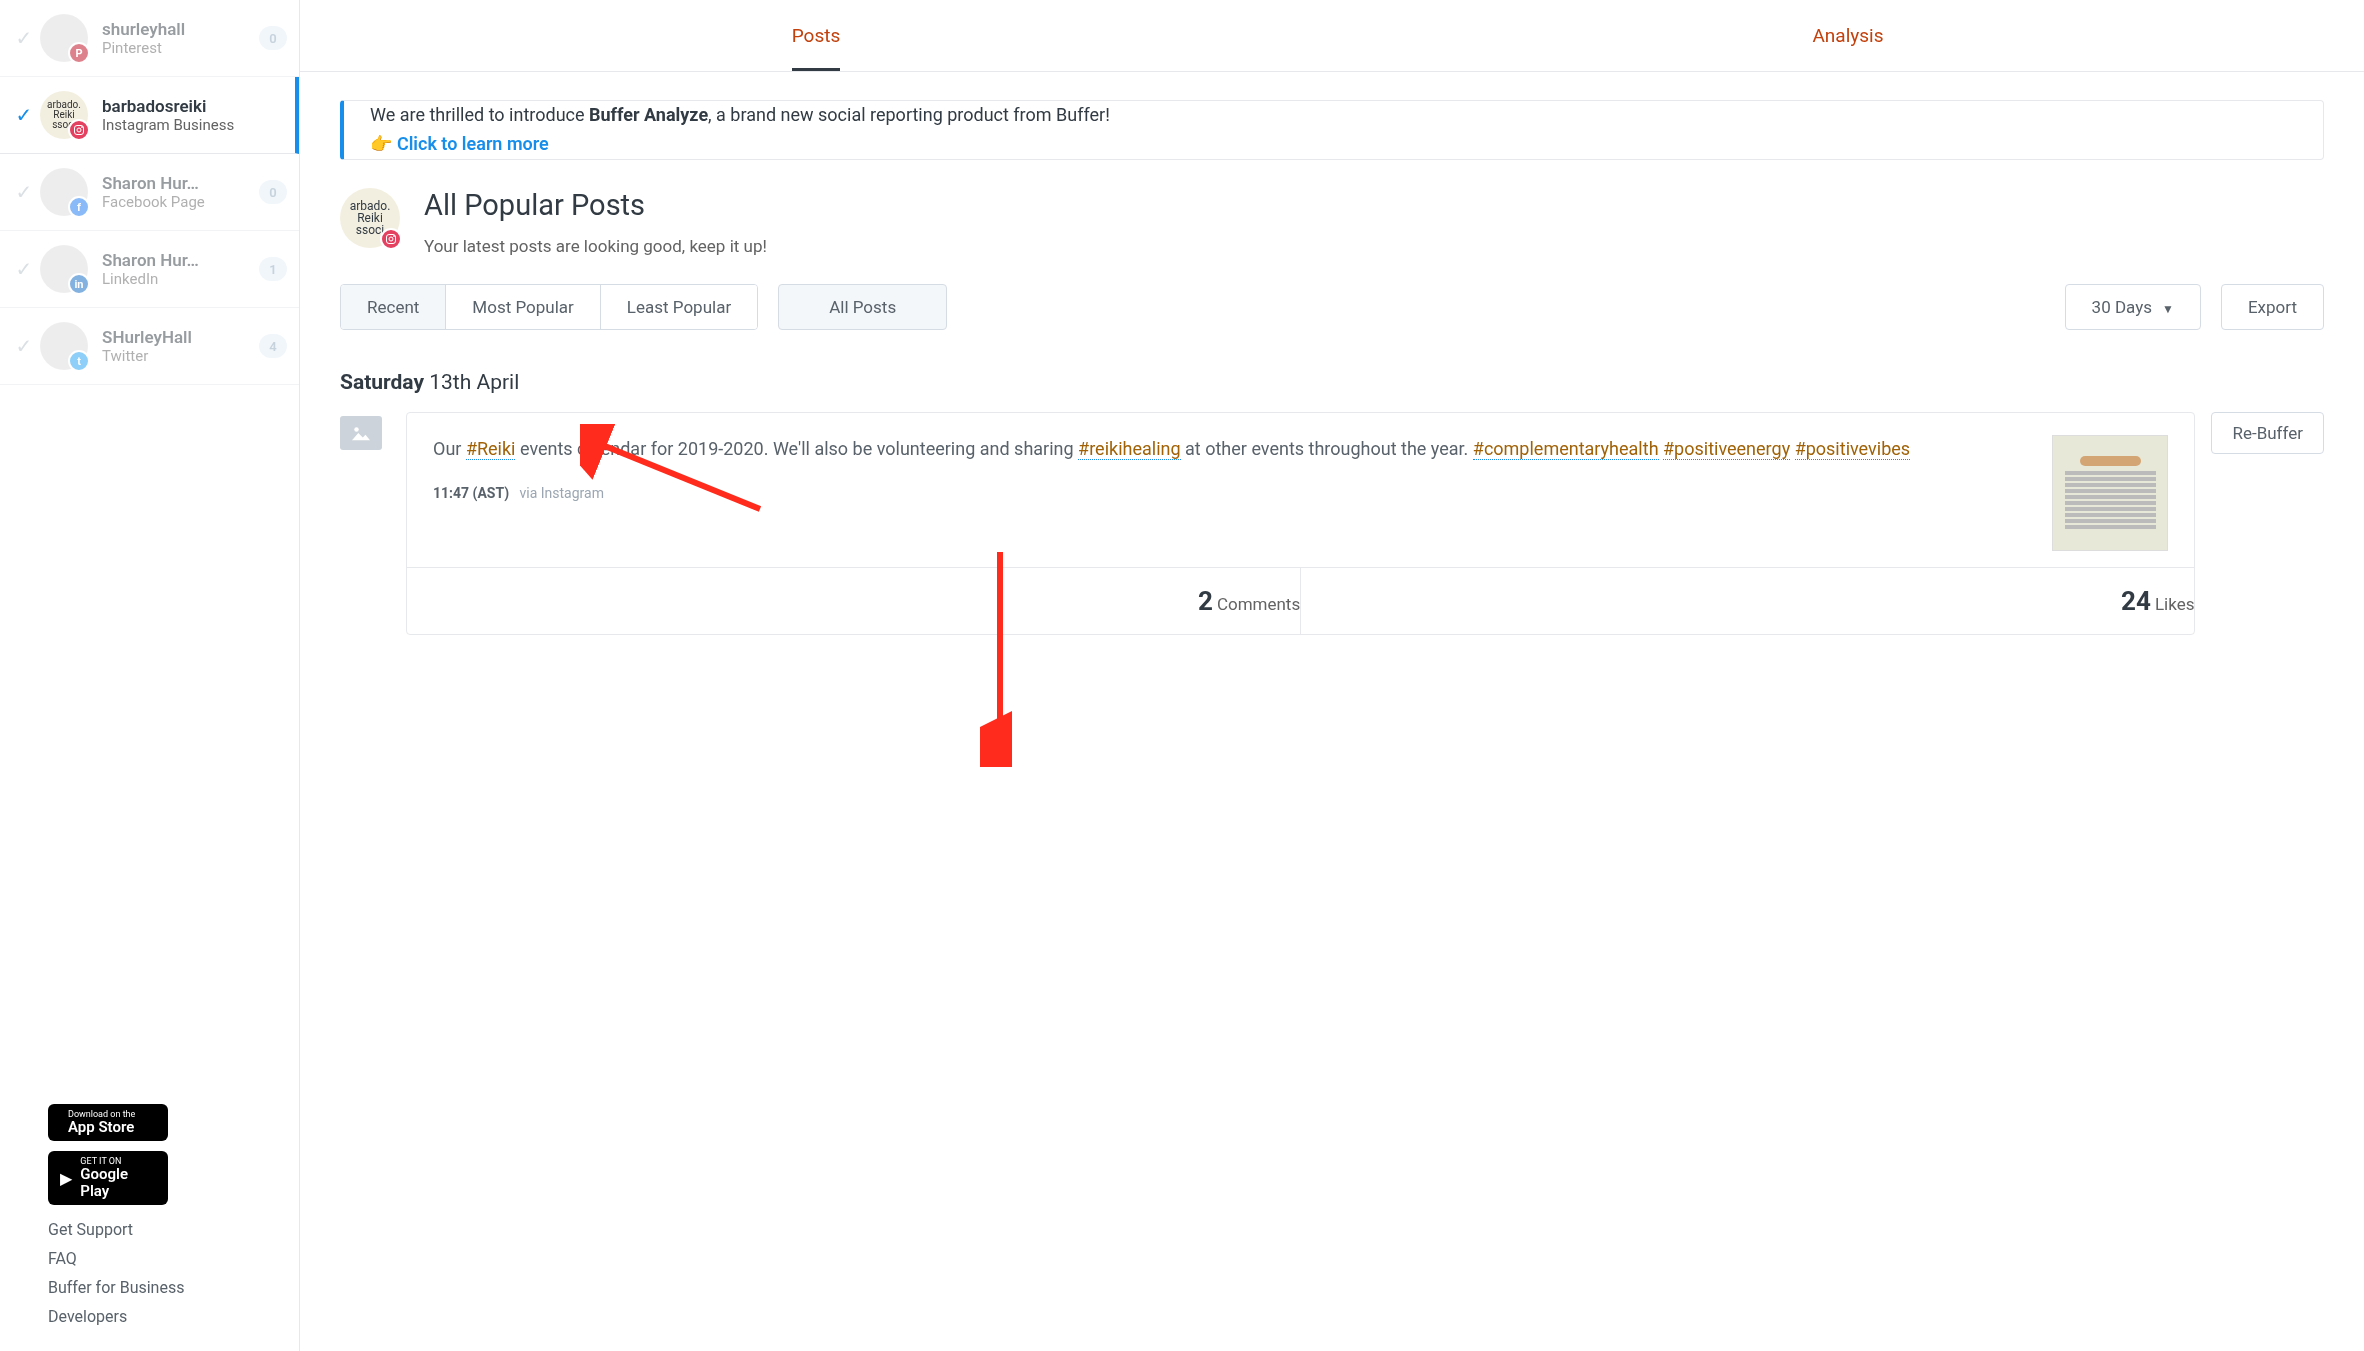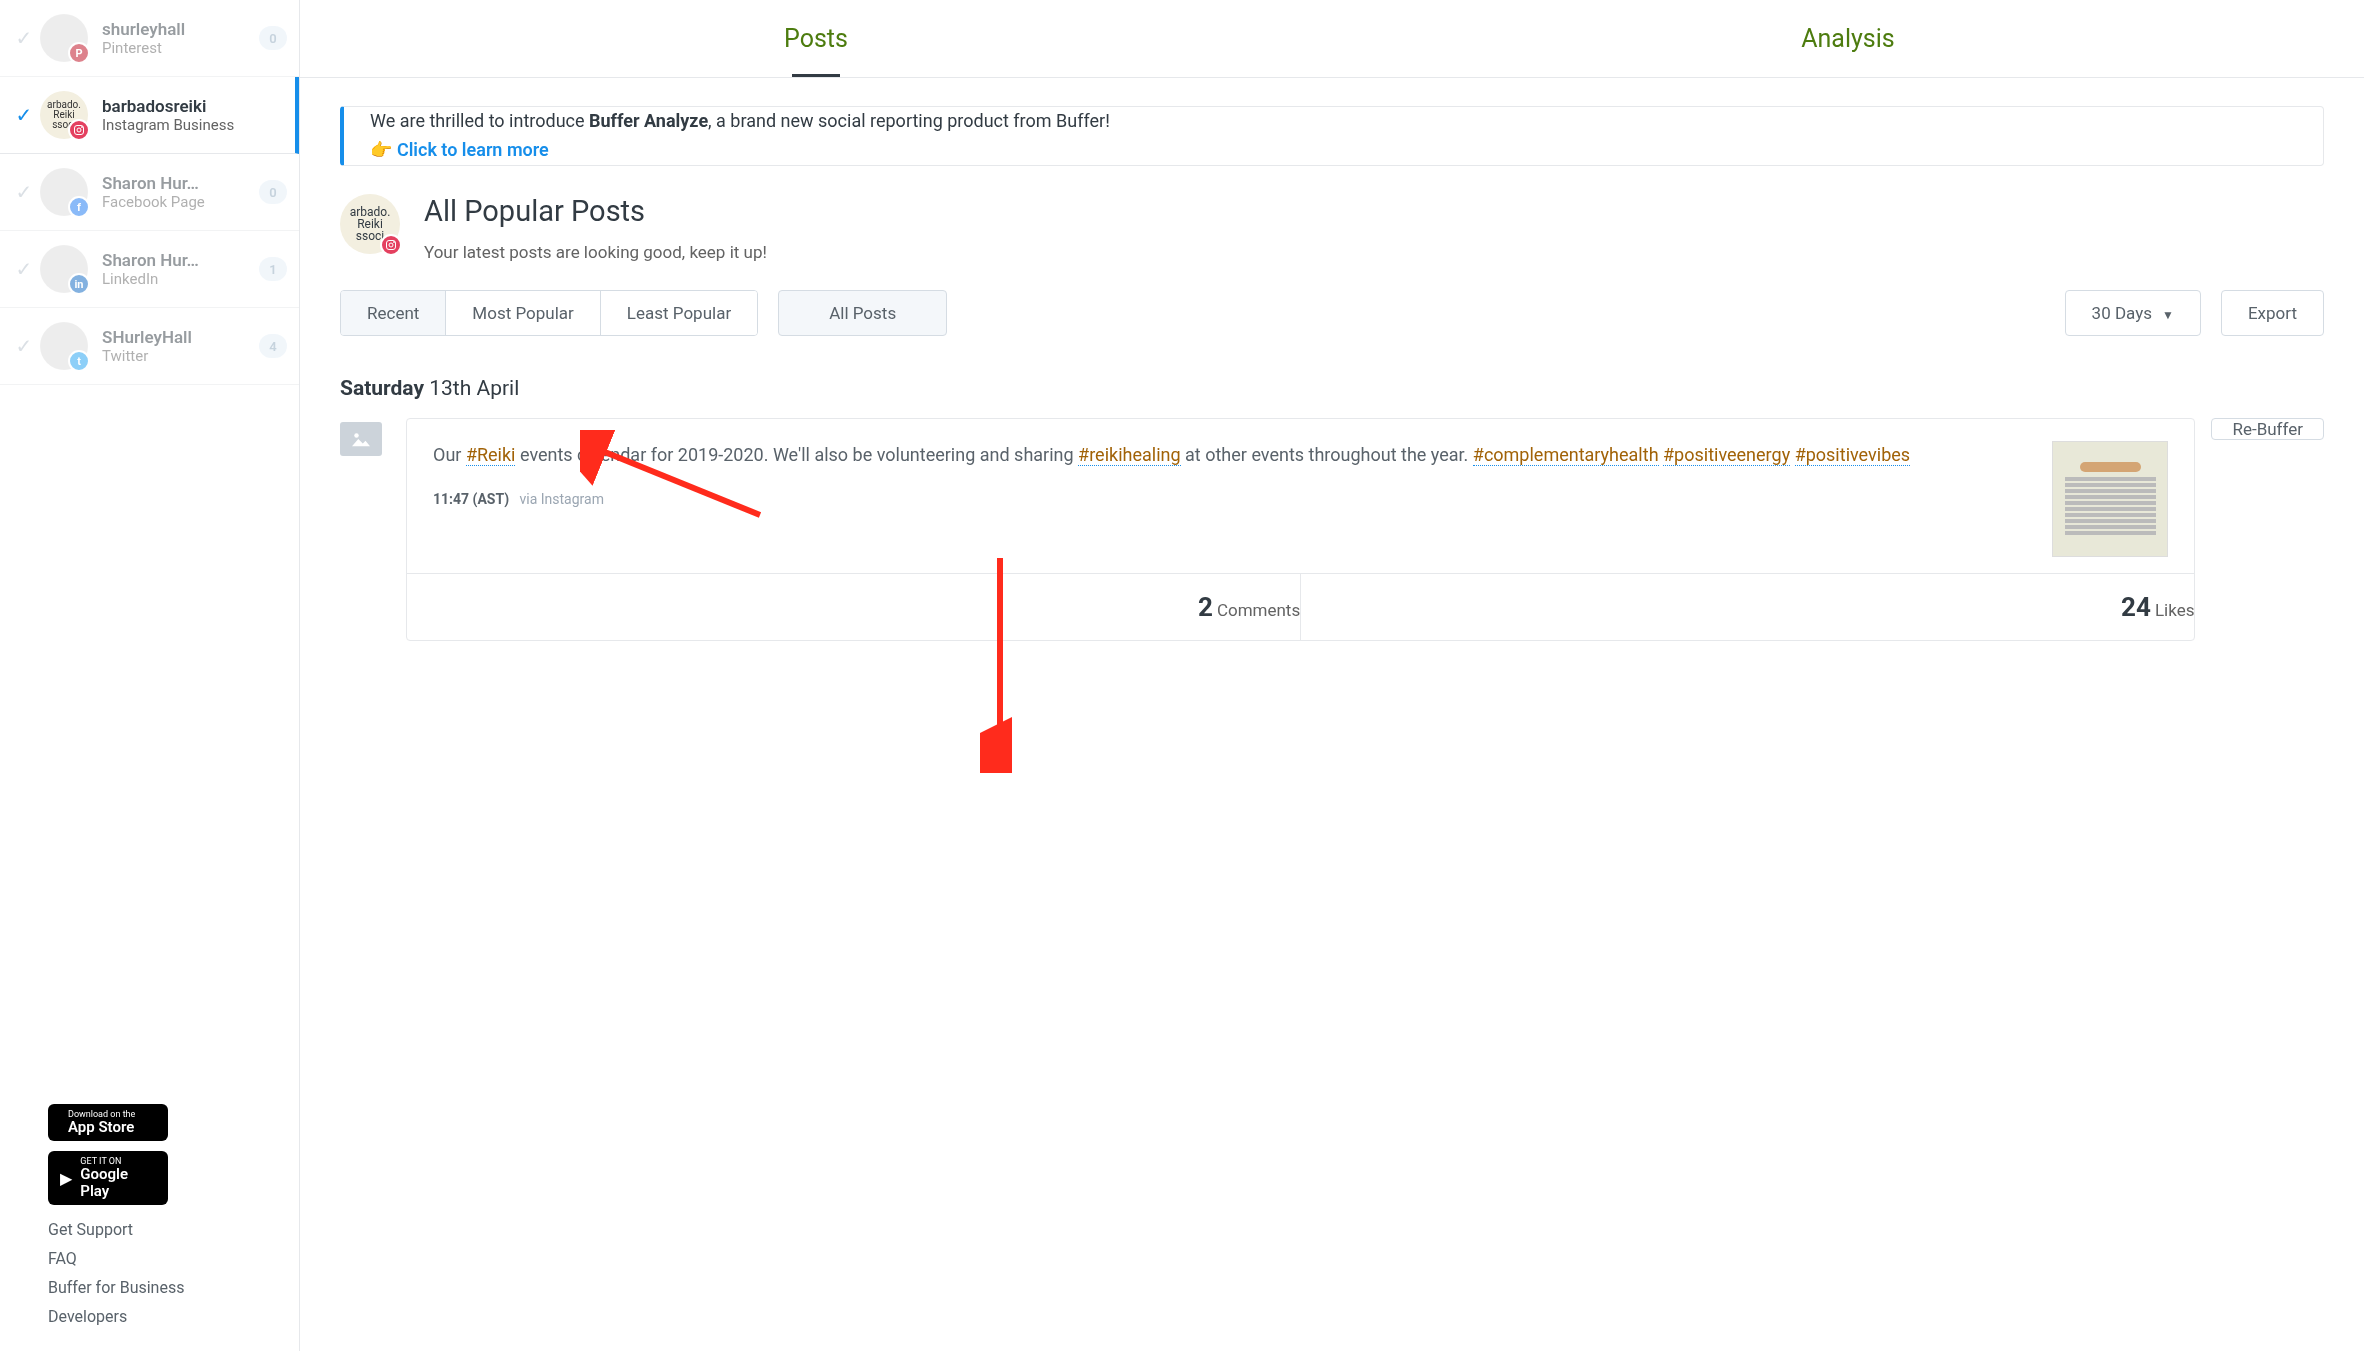--- a/index.html
+++ b/index.html
@@ -31,21 +31,21 @@
     .sidebar-bottom { margin-top: auto; padding: 20px 48px; }
     .store-btn { display: flex; align-items: center; background: #000; color: #fff; border-radius: 6px; padding: 6px 12px; margin-bottom: 10px; gap: 8px; width: 120px; }
     .store-btn .small { font-size: 9px; line-height: 1; }
     .store-btn .big { font-size: 15px; font-weight: 600; line-height: 1.1; }
     .footer-links { margin-top: 10px; }
     .footer-links a { display: block; font-size: 16px; color: #59626a; text-decoration: none; padding: 5px 0; }
     
     
     .main { flex: 1; display: flex; flex-direction: column; }
     .tabs-bar { display: flex; border-bottom: 1px solid #e6e8eb; }
-    .tab { flex: 1; text-align: center; padding: 24px 0; font-size: 25px; color: #4d7c0f; cursor: pointer; position: relative; }
+    .tab { flex: 1; text-align: center; padding: 24px 0; font-size: 19px; color: #c2410c; cursor: pointer; position: relative; }
     .tab.active::after { content: ''; position: absolute; bottom: 0; left: 50%; transform: translateX(-50%); width: 48px; height: 3px; background: #323b43; }
     
     .content { padding: 28px 40px; }
     
     .banner { border: 1px solid #e6e8eb; border-left: 4px solid #168eea; border-radius: 4px; padding: 0 26px; margin-bottom: 28px; font-size: 18px; line-height: 1.6; }
     .banner .link { color: #168eea; font-weight: 600; text-decoration: none; }
     
     .recent-header { display: flex; align-items: flex-start; gap: 24px; margin-bottom: 28px; }
     .recent-avatar { width: 60px; height: 60px; border-radius: 50%; background: #f3efe0; position: relative; display: flex; align-items: center; justify-content: center; font-size: 12px; text-align: center; line-height: 1; }
     .recent-avatar .network-badge { bottom: -2px; right: -2px; width: 22px; height: 22px; }
@@ -75,21 +75,21 @@
     .hashtag { color: #a16207; border-bottom: 1px dotted #168eea; }
     .post-meta { margin-top: 22px; font-size: 14px; color: #9ba6b2; }
     .post-meta b { color: #59626a; }
     .post-thumb { width: 116px; height: 116px; background: #e8e8d8; border: 1px solid #ddd; display: flex; flex-direction: column; align-items: center; justify-content: center; font-size: 6px; padding: 6px; overflow: hidden; }
     .post-thumb .line { height: 4px; background: #bbb; margin: 1px 0; width: 90%; }
     .post-stats { display: flex; border-top: 1px solid #e6e8eb; }
     .stat { flex: 1; text-align: right; padding: 18px 0; font-size: 17px; color: #636363; }
     .stat + .stat { border-left: 1px solid #e6e8eb; }
     .stat .num { font-size: 26px; font-weight: 700; color: #323b43; margin-right: 4px; }
     
-    .rebuffer-btn { border: 1px solid #d5dce3; border-radius: 4px; padding: 0 20px; font-size: 17px; background: #fff; color: #59626a; cursor: pointer; }
+    .rebuffer-btn { border: 1px solid #d5dce3; border-radius: 4px; padding: 10px 20px; font-size: 17px; background: #fff; color: #59626a; cursor: pointer; }
     
     .arrow { position: absolute; pointer-events: none; }
     .arrow svg { display: block; }
   </style>
 </head>
 <body>
 
 <div class="app">
   <div class="sidebar">
     <div id="accounts">

